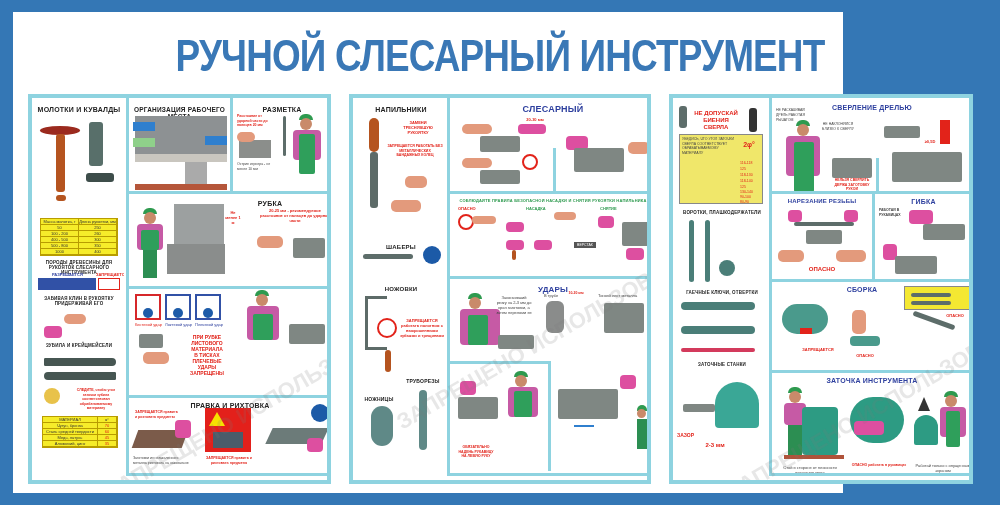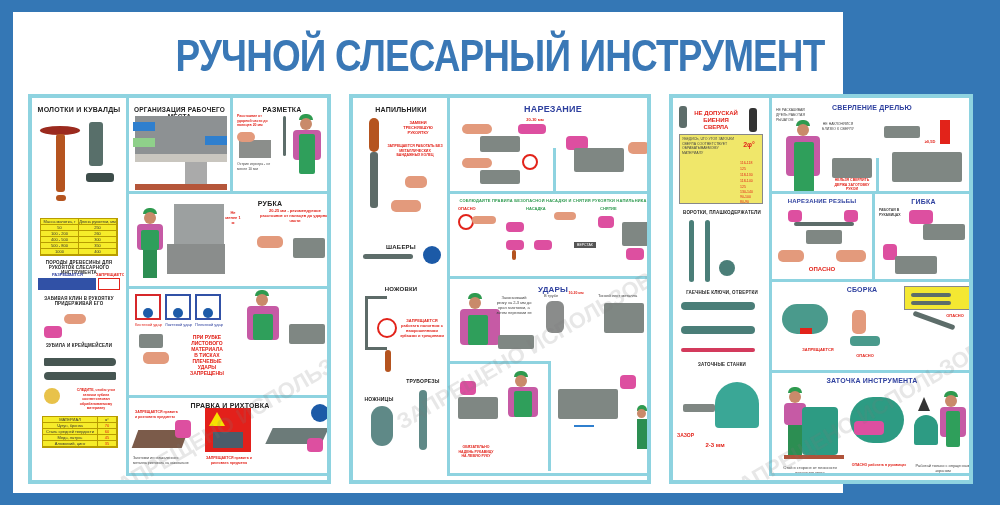--- a/index.html
+++ b/index.html
@@ -223,21 +223,21 @@
       <div class="handle" style="left:30px;top:250px;width:6px;height:22px;"></div>
       <div style="position:absolute;left:22px;top:218px;width:20px;height:20px;border:2px solid #e2231a;border-radius:50%;"></div>
       <div class="redtxt" style="left:44px;top:218px;width:46px;font-size:4px;line-height:5px;">ЗАПРЕЩАЕТСЯ работать полотном с выкрошенными зубьями и трещинами</div>
       <div class="h" style="top:278px;left:22px;font-size:5px;">ТРУБОРЕЗЫ</div>
       <div class="teal" style="left:64px;top:290px;width:8px;height:60px;background:#5f8987;"></div>
       <div class="h" style="top:296px;left:-22px;font-size:5px;">НОЖНИЦЫ</div>
       <div class="teal" style="left:16px;top:306px;width:22px;height:40px;background:#5f8987;border-radius:12px;"></div>
     </div>
 
     <div class="cell" style="left:94px;top:-3px;width:212px;height:99px;">
-      <div class="h hb" style="top:6px;">НАРЕЗАНИЕ</div>
+      <div class="h hb" style="top:6px;">СЛЕСАРНЫЙ</div>
       <div class="redtxt" style="left:70px;top:18px;width:30px;font-size:4px;">20-30 мм</div>
       <div class="hand" style="left:12px;top:26px;width:30px;height:10px;"></div>
       <div class="glove" style="left:68px;top:26px;width:28px;height:10px;"></div>
       <div class="vise" style="left:30px;top:38px;width:40px;height:16px;"></div>
       <div class="hand" style="left:12px;top:60px;width:30px;height:10px;"></div>
       <div style="position:absolute;left:72px;top:56px;width:16px;height:16px;border:2px solid #e2231a;border-radius:50%;"></div>
       <div class="vise" style="left:30px;top:72px;width:40px;height:14px;"></div>
       <div style="position:absolute;left:103px;top:50px;width:3px;height:46px;background:#8ed3e0;"></div>
       <div class="glove" style="left:116px;top:38px;width:22px;height:14px;"></div>
       <div class="vise" style="left:124px;top:50px;width:50px;height:24px;"></div>

